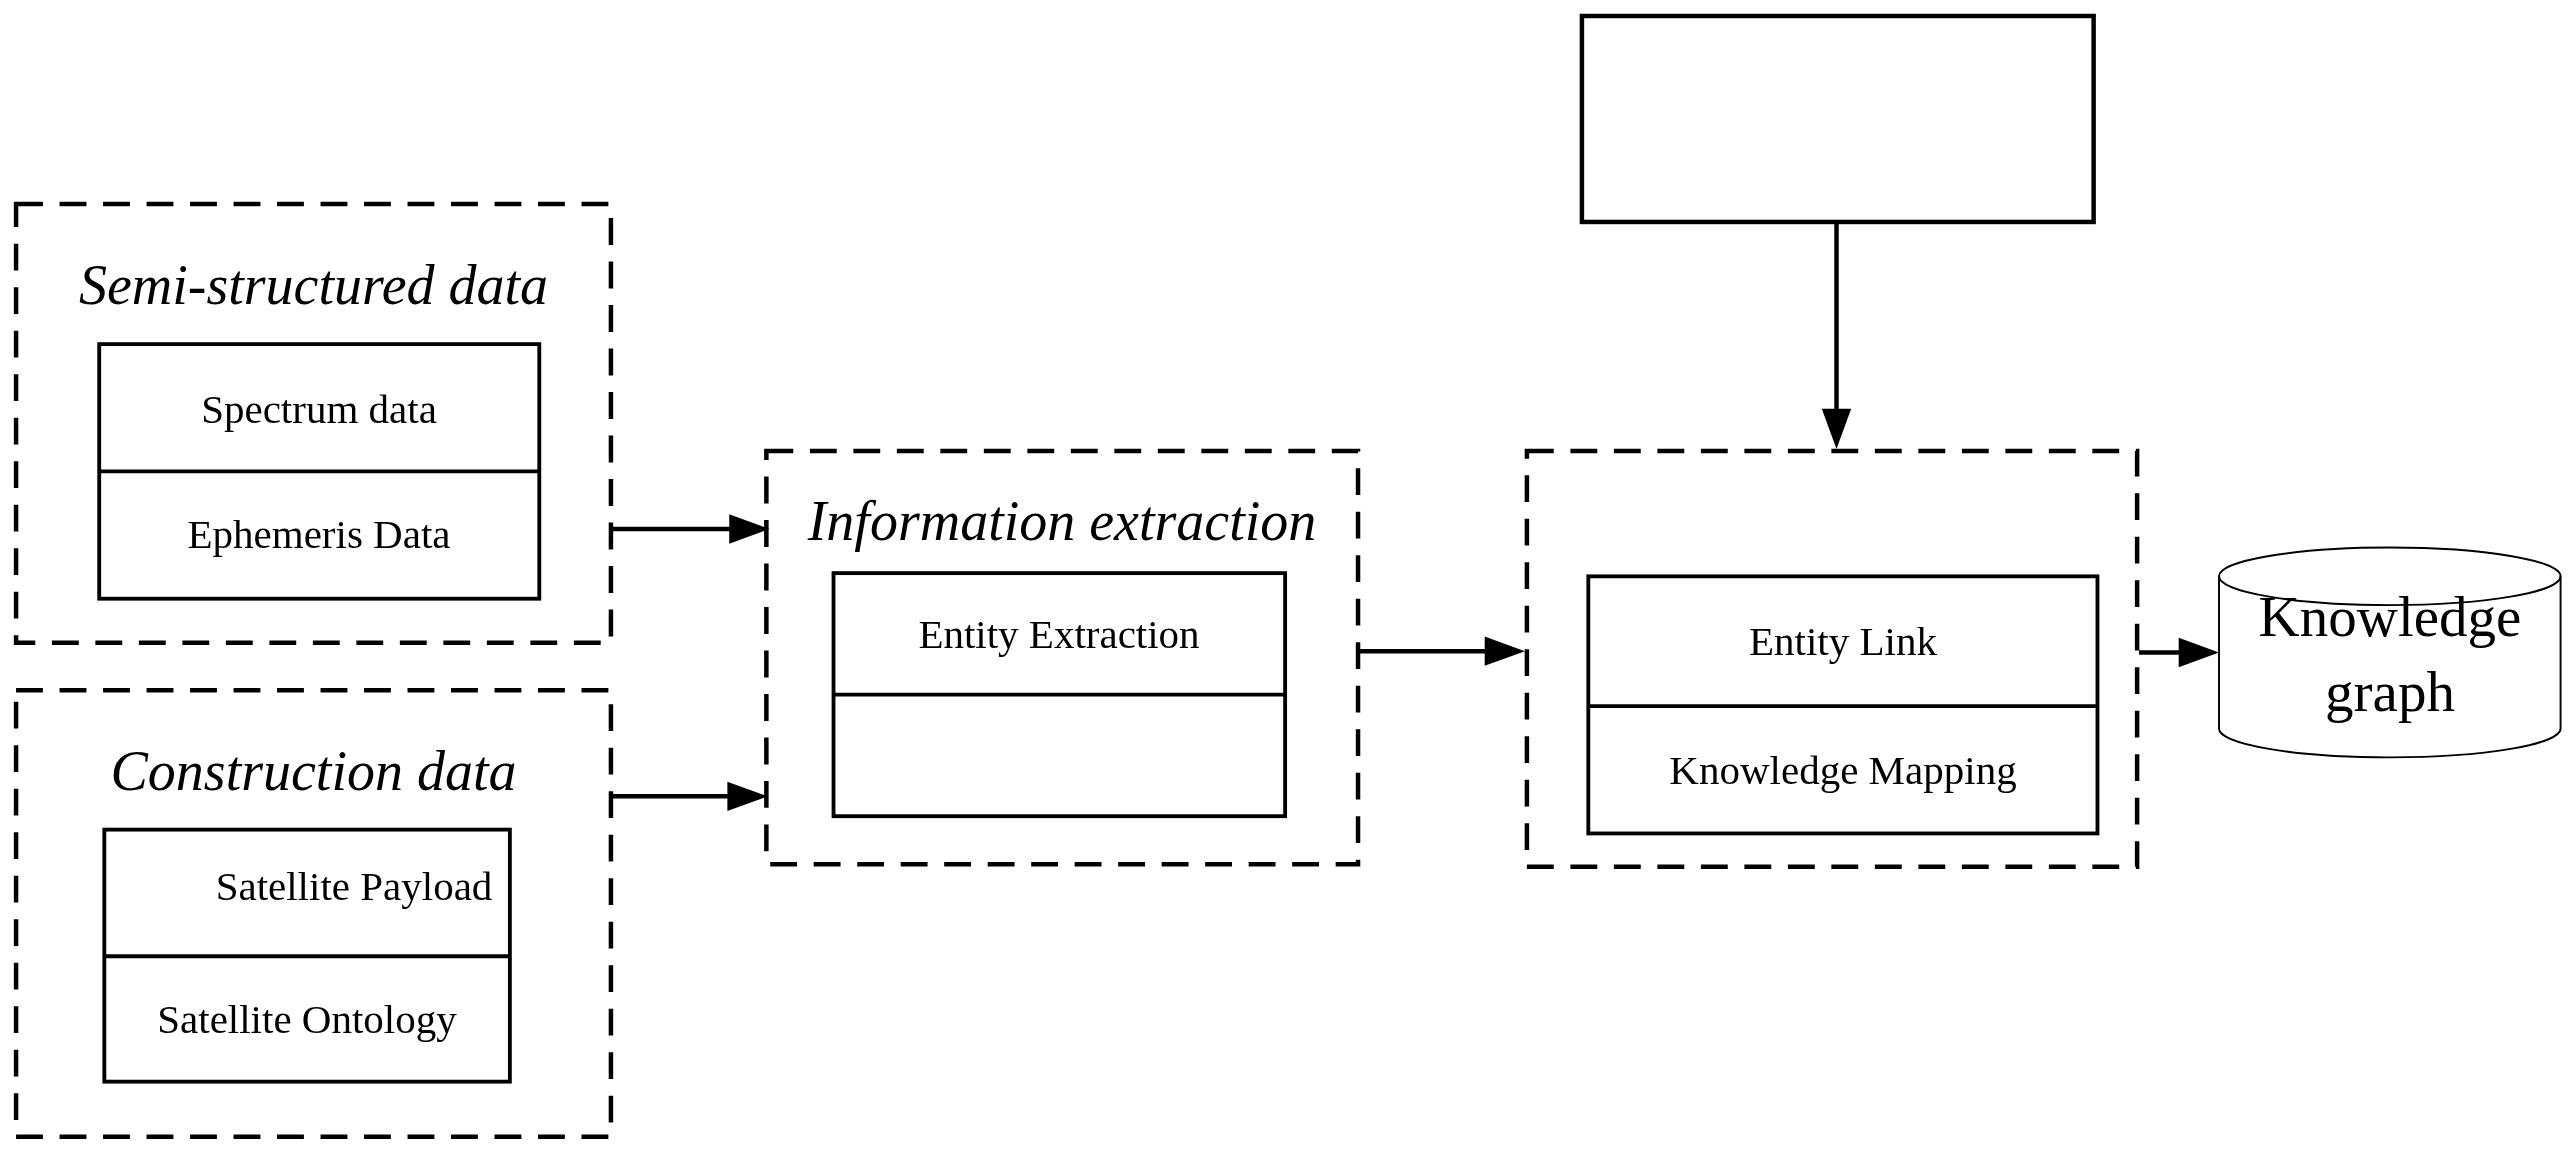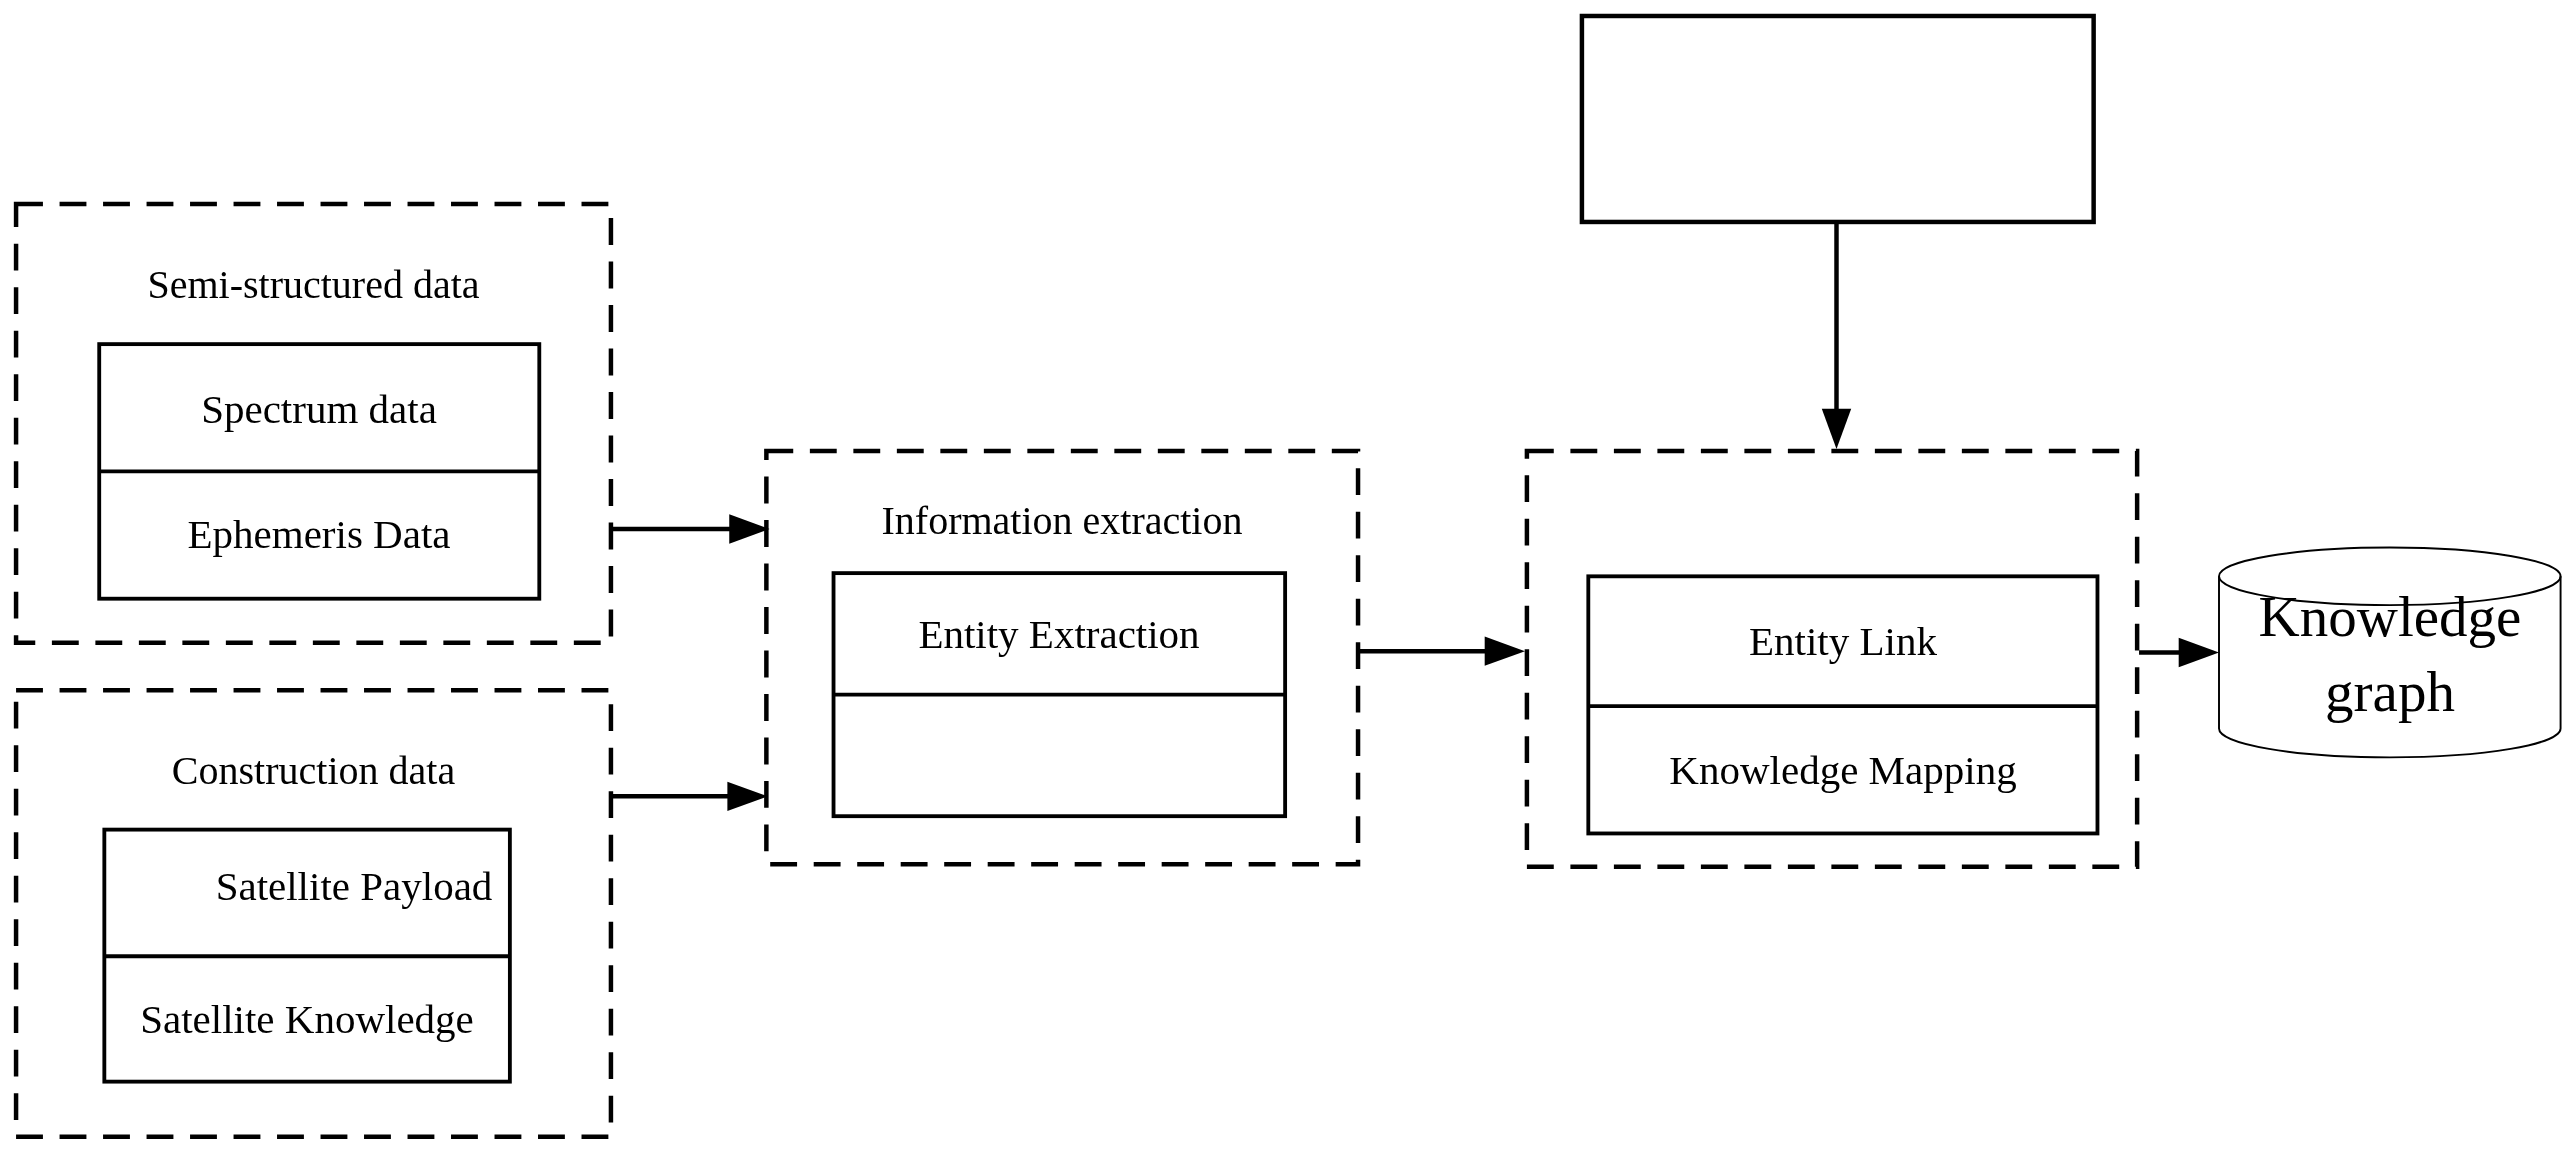--- a/index.html
+++ b/index.html
@@ -23,21 +23,21 @@
     position: absolute;
     display: flex;
     align-items: center;
     justify-content: center;
     text-align: center;
     color: #000000;
     line-height: 1.32;
     white-space: nowrap;
   }
   .label .wrap { white-space: normal; }
-  .title-lg   { font-size: 40px; }
+  .title-lg   { font-size: 56px; font-style: italic; }
   .cell-md    { font-size: 41px; }
   .node-lg    { font-size: 54px; }
   .cyl-md     { font-size: 57px; }
   svg .solid  { fill: none; stroke: #000000; stroke-width: 7; }
   svg .solid6 { fill: none; stroke: #000000; stroke-width: 6; }
   svg .dashedbox { fill: none; stroke: #000000; stroke-width: 7; stroke-dasharray: 42 26; }
   svg .thin   { fill: none; stroke: #000000; stroke-width: 3; }
   svg .aline  { stroke: #000000; stroke-width: 7; }
   svg .ahead  { fill: #000000; stroke: none; }
 </style>
@@ -98,21 +98,21 @@
       <polygon class="ahead" points="3469,1020 3406,997 3406,1043"></polygon>
     </g>
   </svg>
 
   <div class="label title-lg" style="left:16px; top:255px; width:595px; height:61px;">Semi-structured data</div>
   <div class="label cell-md" style="left:103px; top:348px; width:432px; height:122px;">Spectrum data</div>
   <div class="label cell-md" style="left:103px; top:473px; width:432px; height:123px;">Ephemeris Data</div>
 
   <div class="label title-lg" style="left:16px; top:741px; width:595px; height:61px;">Construction data</div>
   <div class="label cell-md" style="left:108px; top:832px; width:398px; height:109px;padding-left:47px;">Satellite Payload</div>
-  <div class="label cell-md" style="left:108px; top:958px; width:398px; height:122px;">Satellite Knowledge</div>
+  <div class="label cell-md" style="left:108px; top:958px; width:398px; height:122px;">Satellite Ontology</div>
 
   <div class="label title-lg" style="left:766px; top:491px; width:592px; height:61px;">Information extraction</div>
   <div class="label cell-md" style="left:837px; top:577px; width:444px; height:114px;">Entity Extraction</div>
 
   <div class="label cell-md" style="left:1592px; top:580px; width:502px; height:122px;">Entity Link</div>
   <div class="label cell-md" style="left:1592px; top:710px; width:502px; height:120px;">Knowledge Mapping</div>
 
 
   <div class="label cyl-md" style="left:2219px; top:558px; width:342px; height:192px;">
     <span class="wrap" style="width:275px;">Knowledge graph</span>

